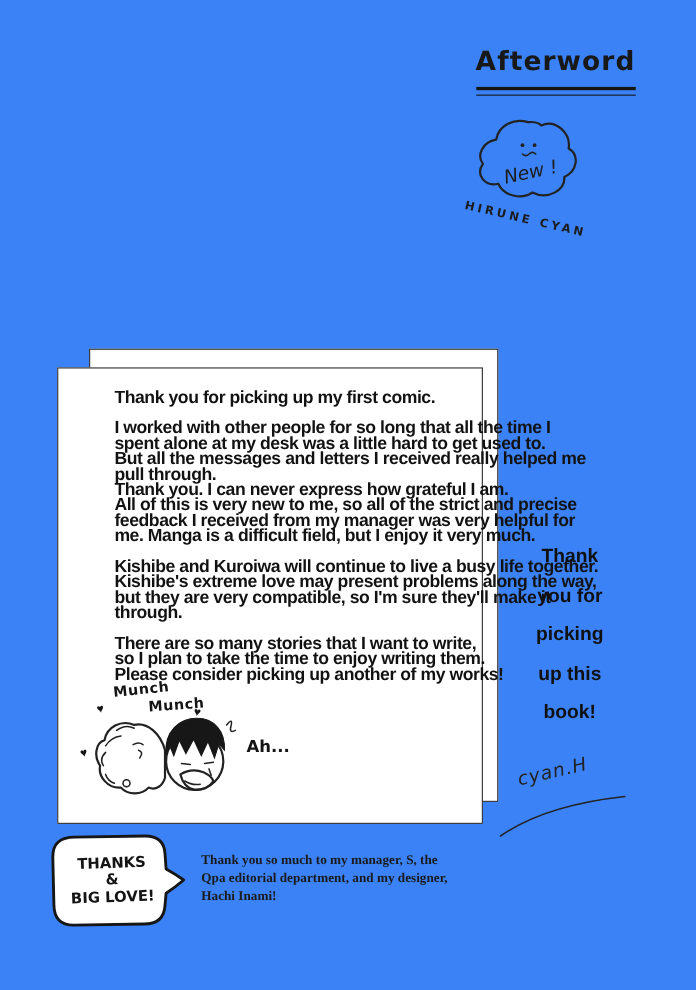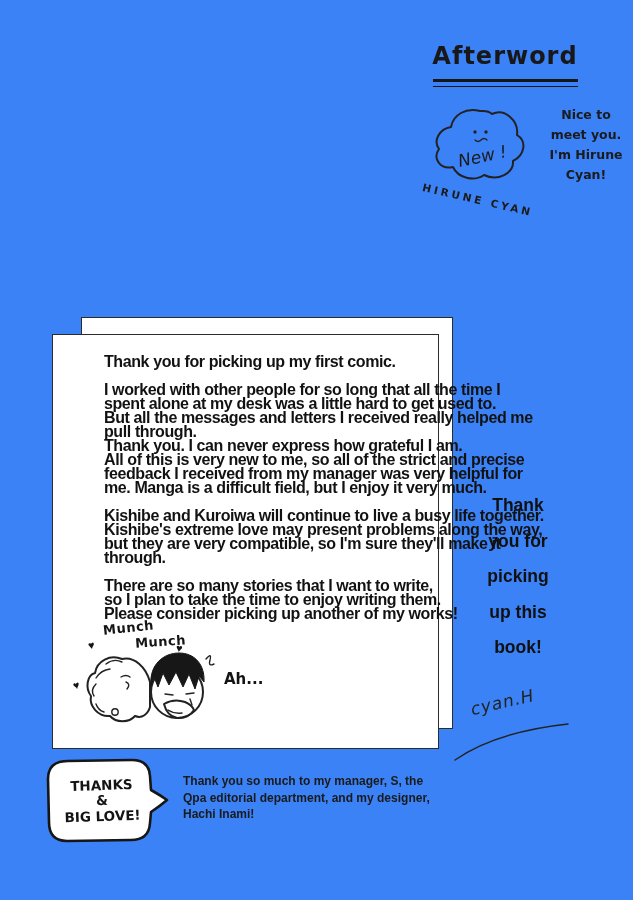--- a/index.html
+++ b/index.html
@@ -90,21 +90,21 @@
   .bubble-svg{position:absolute;left:0;top:0;}
   .bubble-text{
     position:absolute;left:4px;top:6px;width:108px;height:76px;
     display:flex;align-items:center;justify-content:center;text-align:center;
     font-family:"DejaVu Sans",sans-serif;font-weight:bold;font-size:13.5px;
     line-height:15.5px;white-space:pre-line;color:#141414;
     transform:rotate(-2deg);
   }
   .credits{
     left:183px;top:773px;width:270px;
-    font-family:Liberation Sans, sans-serif;font-size:12px;line-height:16.5px;
+    font-family:Liberation Serif, serif;font-size:12px;line-height:16.5px;
     font-weight:600;white-space:pre-line;color:#1a1a1a;
   }
   svg .ink{stroke:#222;fill:none;stroke-width:2;stroke-linecap:round;stroke-linejoin:round;}
   svg .ink-thin{stroke:#222;fill:none;stroke-width:1.4;stroke-linecap:round;}
 </style>
 </head>
 <body>
 
 <div id="canvas">
 
@@ -113,24 +113,20 @@
 
   <svg class="abs blob-svg" width="105" height="88" viewBox="0 0 105 88">
     <path class="ink" d="M52,8 C38,4 25,12 23,24 C11,26 5,38 11,46 C4,56 13,67 25,64 C30,75 46,79 56,72 C70,79 86,70 85,58 C97,52 99,38 89,32 C91,18 77,5 64,11 C60,7 56,8 52,8 Z"></path>
     <circle cx="47" cy="29" r="1.7" fill="#222"></circle>
     <circle cx="58" cy="29" r="1.7" fill="#222"></circle>
     <path class="ink-thin" d="M47,37 q3,3 6,0 q3,-3 6,0"></path>
     <text x="30" y="60" transform="rotate(-12 50 55)" font-family="DejaVu Sans, sans-serif" font-style="italic" font-size="17" fill="#1b1b1b">New !</text>
   </svg>
   <div class="abs blob-caption">HIRUNE CYAN</div>
 
-  <div class="abs greeting">Nice to
-meet you.
-I'm Hirune
-Cyan!</div>
 
   <div class="abs back-page"></div>
   <div class="abs front-page">
     <div class="letter-body">Thank you for picking up my first comic.
 
 I worked with other people for so long that all the time I
 spent alone at my desk was a little hard to get used to.
 But all the messages and letters I received really helped me
 pull through.
 Thank you. I can never express how grateful I am.

